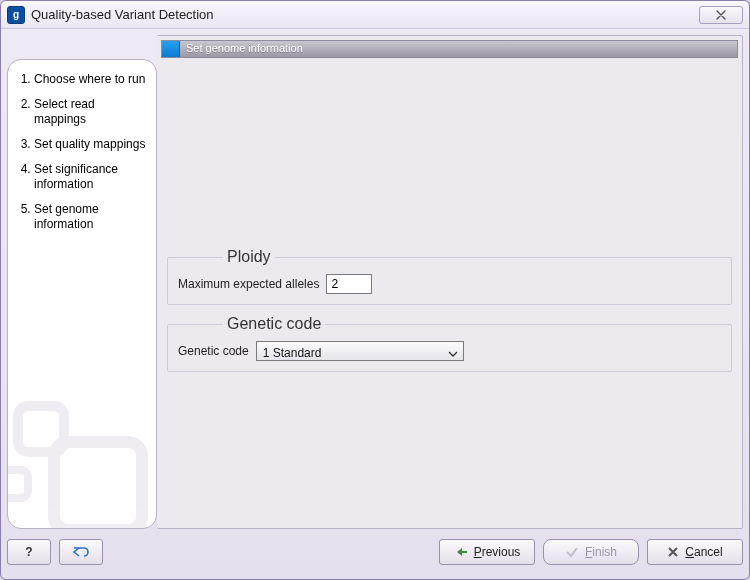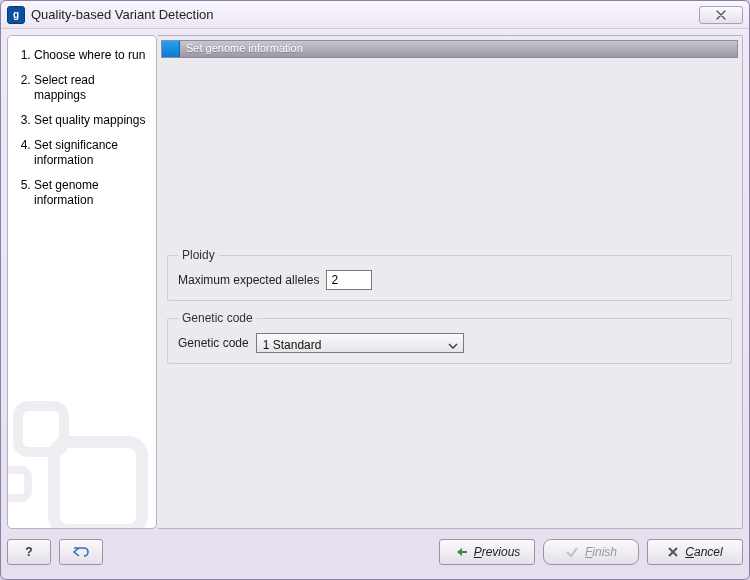--- a/index.html
+++ b/index.html
@@ -56,24 +56,25 @@
   }
   .body-row {
     display:flex;
     height: calc(100% - 44px);
     gap:0;
   }
   .sidebar {
     width: 150px;
     background:#fff;
     border:1px solid #b8b2c6;
-    border-radius:5px;
+    border-radius:14px;
     padding:8px 6px 8px 10px;
     position:relative;
     overflow:hidden;
+    margin-top:24px;
   }
   .sidebar .deco {
     position:absolute;
     left:-14px; bottom:-14px;
     width:160px; height:160px;
     opacity:0.55;
     pointer-events:none;
   }
   .sidebar ol {
     list-style: decimal;
@@ -120,23 +121,24 @@
   }
   .spacer-top { height:180px; }
   fieldset {
     border:1px solid #cfcbd8;
     border-radius:2px;
     margin:0 0 10px 0;
     padding: 8px 10px 10px 10px;
     background: #eceaee;
   }
   legend {
-    font-size:12px;
+    font-size:16px;
     color:#333;
     padding:0 4px;
+    margin-left:45px;
   }
   .form-row {
     display:flex;
     align-items:center;
     gap:7px;
   }
   .form-row label { color:#222; }
   input[type="text"].small {
     width:46px;
     height:20px;
@@ -162,21 +164,21 @@
   }
   .footer {
     height:40px;
     display:flex;
     align-items:center;
     gap:8px;
     padding:6px 0 0 0;
   }
   .footer .left-group { display:flex; gap:8px; }
   .footer .spacer { flex:1; }
-  .footer .right-group { display:flex; gap:8px;font-style:italic; }
+  .footer .right-group { display:flex; gap:8px; }
   .btn {
     height:26px;
     min-width:96px;
     display:flex;
     align-items:center;
     justify-content:center;
     gap:6px;
     border:1px solid #9a93ad;
     border-radius:3px;
     background: linear-gradient(#fbfafc,#e4dfe9);

